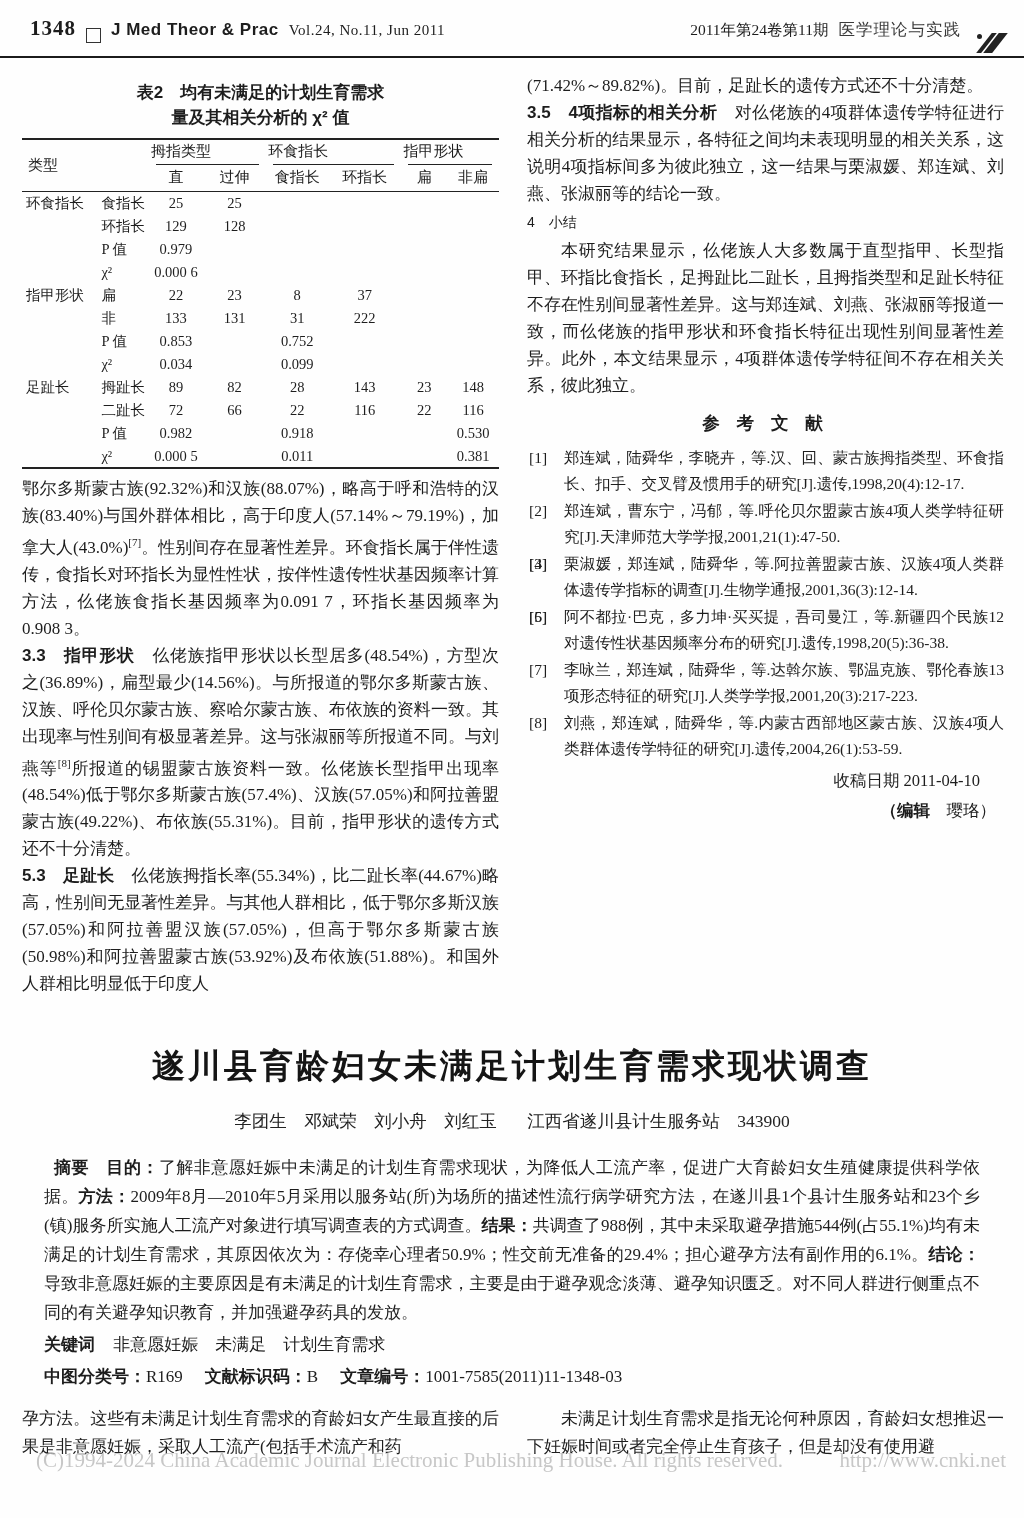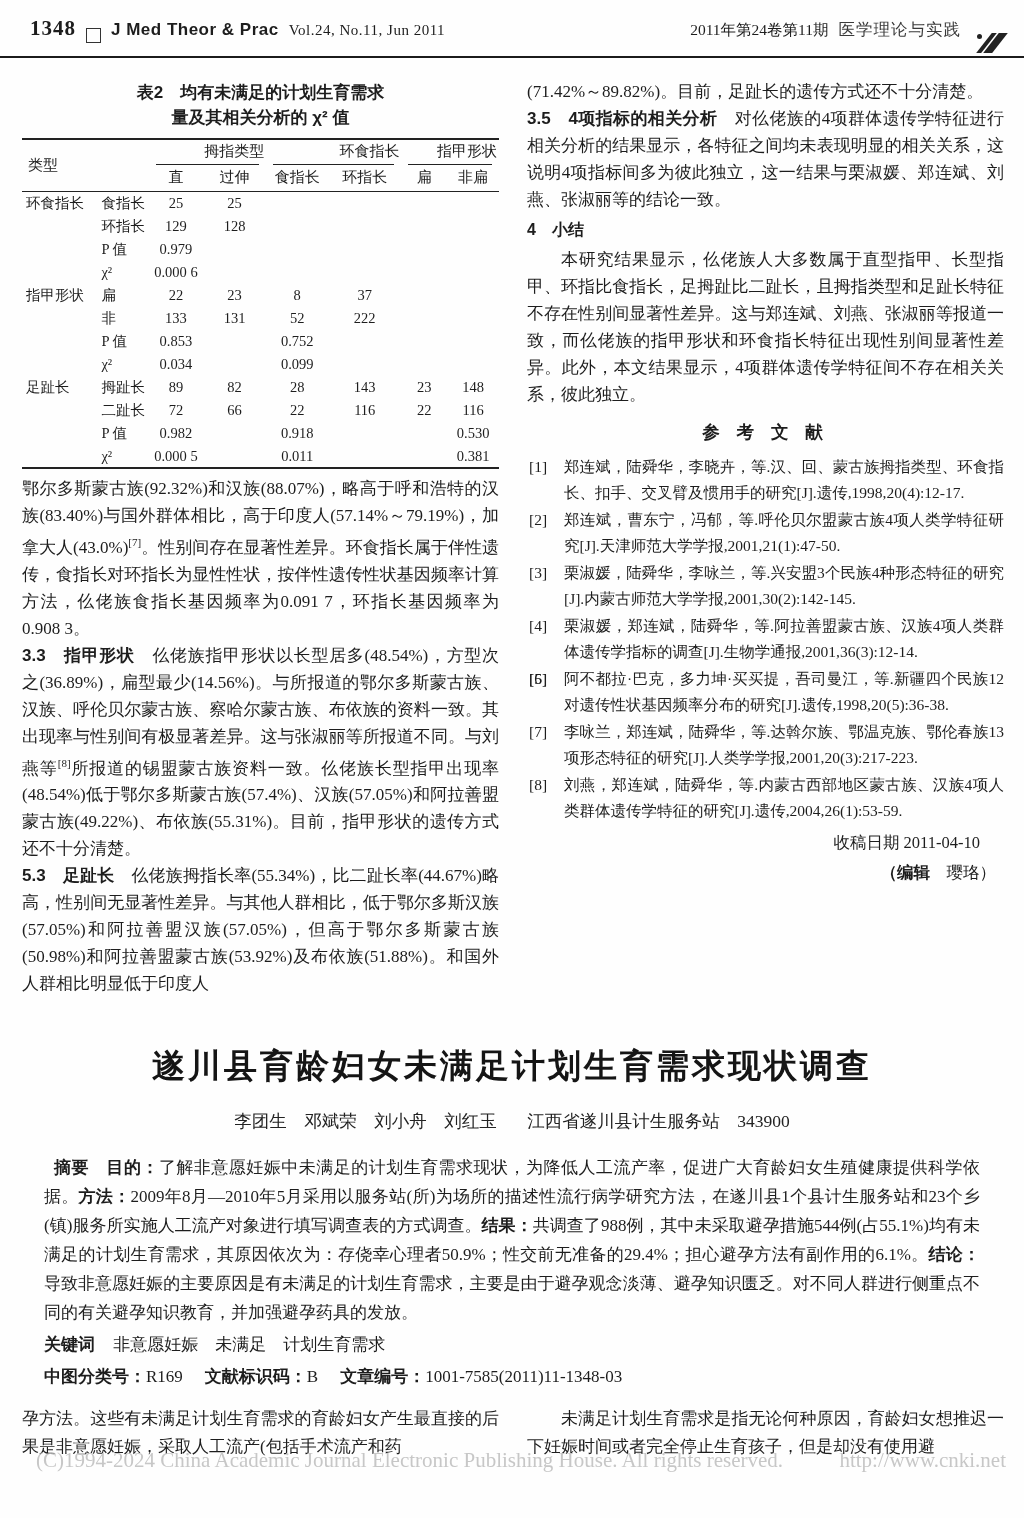--- a/index.html
+++ b/index.html
@@ -21,35 +21,35 @@
   .logo-bar.thin{width:5px;}
   
   .cols{display:flex;gap:28px;padding:14px 20px 0 22px;height:972px;overflow:hidden;}
   .col{flex:1;min-width:0;}
   .caption{font-family:"Liberation Sans","DejaVu Sans",sans-serif;font-weight:bold;
            font-size:17px;text-align:center;line-height:25px;margin-top:8px;}
   table{width:100%;border-collapse:collapse;margin-top:8px;font-size:14.5px;
         border-top:2px solid #222;border-bottom:2px solid #222;}
   th,td{font-weight:normal;padding:2px 2px;}
   th.type{text-align:left;padding-left:6px;border-bottom:1.5px solid #222;font-size:15px;}
-  th.group{position:relative;text-align:right;font-size:15px;padding-bottom:4px;}
+  th.group{position:relative;text-align:left;font-size:15px;padding-bottom:4px;}
   th.group::after{content:'';position:absolute;left:7px;right:7px;bottom:0;border-bottom:1.5px solid #222;}
   tr.sub th{border-bottom:1.5px solid #222;text-align:center;font-size:15px;padding:3px 0 4px 0;}
   td.g,td.l{text-align:left;font-size:14.5px;}
   td.g{padding-left:4px;}
   td.l{padding-left:10px;}
   td.n{text-align:center;}
   tbody tr{height:23px;}
   
   .para{font-size:17px;line-height:27px;text-align:justify;margin:0;}
   .para.first{margin-top:6px;}
   .sechead{font-family:"Liberation Sans","DejaVu Sans",sans-serif;font-weight:bold;}
   sup{font-size:11px;}
-  .h4{font-family:"Liberation Sans","DejaVu Sans",sans-serif;font-weight:bold;
-      font-size:16px;margin:7px 0 5px 0;}
+  .h4{font-family:"Liberation Sans","DejaVu Sans",sans-serif;font-weight:normal;
+      font-size:14px;margin:7px 0 5px 0;}
   .indent{text-indent:2em;}
   .refs-title{font-family:"Liberation Sans","DejaVu Sans",sans-serif;font-weight:bold;
               font-size:17.5px;text-align:center;letter-spacing:6px;margin:12px 0 10px 0;}
   .ref{position:relative;padding-left:37px;font-size:15.5px;line-height:26px;
        text-align:justify;margin-bottom:1px;}
   .ref-num{position:absolute;left:2px;top:0;}
   .received{text-align:right;font-size:16.5px;padding-right:24px;margin-top:8px;}
   .editor{text-align:right;font-size:16.5px;padding-right:8px;margin-top:8px;}
   .editor b{font-family:"Liberation Sans","DejaVu Sans",sans-serif;}
   
@@ -172,21 +172,21 @@
               <td class="n">8</td>
               <td class="n">37</td>
               <td class="n"></td>
               <td class="n"></td>
             </tr>
           <tr>
               <td class="g"></td>
               <td class="l">非</td>
               <td class="n">133</td>
               <td class="n">131</td>
-              <td class="n">52</td>
+              <td class="n">31</td>
               <td class="n">222</td>
               <td class="n"></td>
               <td class="n"></td>
             </tr>
           <tr>
               <td class="g"></td>
               <td class="l">P 值</td>
               <td class="n">0.853</td>
               <td class="n"></td>
               <td class="n">0.752</td>
@@ -246,29 +246,29 @@
             </tr>
         </tbody>
       </table>
 
       <p class="para first"><span>鄂尔多斯蒙古族(92.32%)和汉族(88.07%)，略高于呼和浩特的汉族(83.40%)与国外群体相比，高于印度人(57.14%～79.19%)，加拿大人(43.0%)</span><sup>[7]</sup><span>。性别间存在显著性差异。环食指长属于伴性遗传，食指长对环指长为显性性状，按伴性遗传性状基因频率计算方法，仫佬族食指长基因频率为0.091 7，环指长基因频率为0.908 3。</span></p>
       <p class="para"><span class="sechead">3.3　指甲形状</span><span>　仫佬族指甲形状以长型居多(48.54%)，方型次之(36.89%)，扁型最少(14.56%)。与所报道的鄂尔多斯蒙古族、汉族、呼伦贝尔蒙古族、察哈尔蒙古族、布依族的资料一致。其出现率与性别间有极显著差异。这与张淑丽等所报道不同。与刘燕等</span><sup>[8]</sup><span>所报道的锡盟蒙古族资料一致。仫佬族长型指甲出现率(48.54%)低于鄂尔多斯蒙古族(57.4%)、汉族(57.05%)和阿拉善盟蒙古族(49.22%)、布依族(55.31%)。目前，指甲形状的遗传方式还不十分清楚。</span></p>
       <p class="para"><span class="sechead">5.3　足趾长</span><span>　仫佬族拇指长率(55.34%)，比二趾长率(44.67%)略高，性别间无显著性差异。与其他人群相比，低于鄂尔多斯汉族(57.05%)和阿拉善盟汉族(57.05%)，但高于鄂尔多斯蒙古族(50.98%)和阿拉善盟蒙古族(53.92%)及布依族(51.88%)。和国外人群相比明显低于印度人</span></p>
     </div>
 
     <div class="col">
-      <p class="para" style="margin-top:6px">(71.42%～89.82%)。目前，足趾长的遗传方式还不十分清楚。</p>
+      <p class="para" style="">(71.42%～89.82%)。目前，足趾长的遗传方式还不十分清楚。</p>
       <p class="para"><span class="sechead">3.5　4项指标的相关分析</span><span>　对仫佬族的4项群体遗传学特征进行相关分析的结果显示，各特征之间均未表现明显的相关关系，这说明4项指标间多为彼此独立，这一结果与栗淑媛、郑连斌、刘燕、张淑丽等的结论一致。</span></p>
       <div class="h4">4　小结</div>
       <p class="para indent">本研究结果显示，仫佬族人大多数属于直型指甲、长型指甲、环指比食指长，足拇趾比二趾长，且拇指类型和足趾长特征不存在性别间显著性差异。这与郑连斌、刘燕、张淑丽等报道一致，而仫佬族的指甲形状和环食指长特征出现性别间显著性差异。此外，本文结果显示，4项群体遗传学特征间不存在相关关系，彼此独立。</p>
       <div class="refs-title">参 考 文 献</div>
 
       <div class="ref"><span class="ref-num">[1]</span><span>郑连斌，陆舜华，李晓卉，等.汉、回、蒙古族拇指类型、环食指长、扣手、交叉臂及惯用手的研究[J].遗传,1998,20(4):12-17.</span></div>
       <div class="ref"><span class="ref-num">[2]</span><span>郑连斌，曹东宁，冯郁，等.呼伦贝尔盟蒙古族4项人类学特征研究[J].天津师范大学学报,2001,21(1):47-50.</span></div>
-      <div class="ref"><span class="ref-num">[3]</span><span>栗淑媛，陆舜华，李咏兰，等.兴安盟3个民族4种形态特征的研究[J].内蒙古师范大学学报,2001,30(2):142-145.</span></div>
+      <div class="ref"><span class="ref-num">[3]</span></div>
       <div class="ref"><span class="ref-num">[4]</span><span>栗淑媛，郑连斌，陆舜华，等.阿拉善盟蒙古族、汉族4项人类群体遗传学指标的调查[J].生物学通报,2001,36(3):12-14.</span></div>
       <div class="ref"><span class="ref-num">[5]</span></div>
       <div class="ref"><span class="ref-num">[6]</span><span>阿不都拉·巴克，多力坤·买买提，吾司曼江，等.新疆四个民族12对遗传性状基因频率分布的研究[J].遗传,1998,20(5):36-38.</span></div>
       <div class="ref"><span class="ref-num">[7]</span><span>李咏兰，郑连斌，陆舜华，等.达斡尔族、鄂温克族、鄂伦春族13项形态特征的研究[J].人类学学报,2001,20(3):217-223.</span></div>
       <div class="ref"><span class="ref-num">[8]</span><span>刘燕，郑连斌，陆舜华，等.内蒙古西部地区蒙古族、汉族4项人类群体遗传学特征的研究[J].遗传,2004,26(1):53-59.</span></div>
 
       <div class="received"><span>收稿日期</span> <span>2011-04-10</span></div>
       <div class="editor"><b>（编辑</b>　<span>璎珞）</span></div>
     </div>
   </div>

